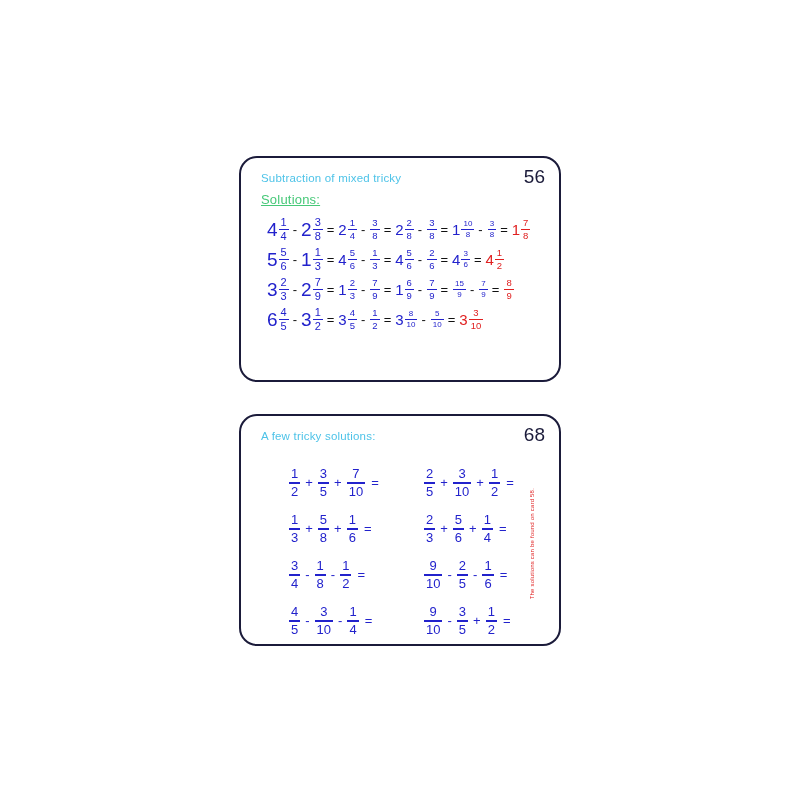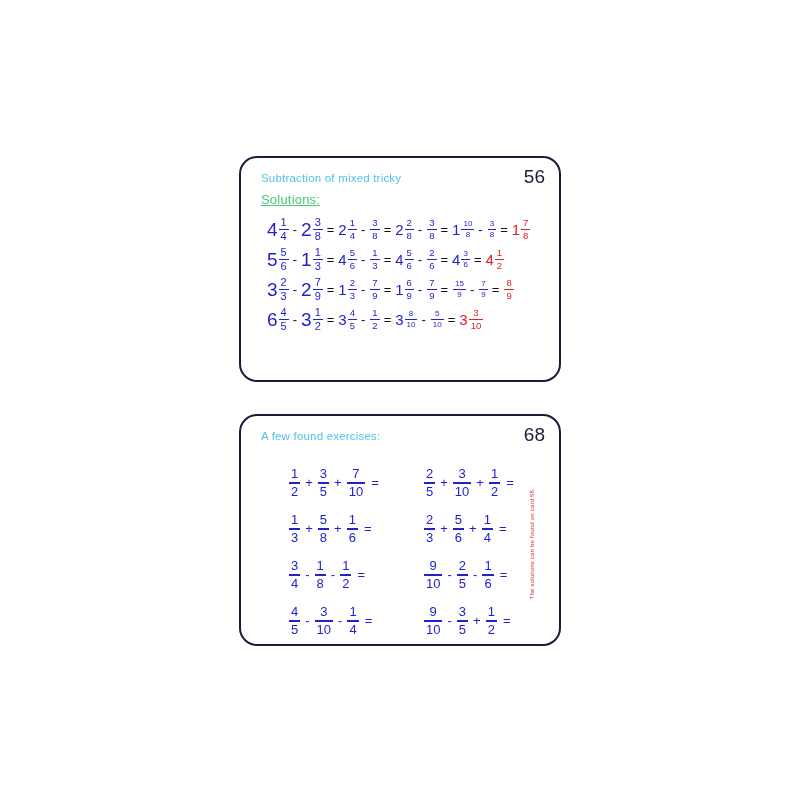--- a/index.html
+++ b/index.html
@@ -471,21 +471,21 @@
               <span class="bar"></span>
               <span class="den">10</span>
             </span>
           </span>
         </div>
       </div>
   </div>
 
   <div class="card" id="card-57">
     <div class="card-number">68</div>
-    <div class="card-title">A few found exercises:</div>
+    <div class="card-title">A few tricky solutions:</div>
     <div class="grid57" id="grid57">
         <div class="expr">
           <span class="bigfrac">
             <span class="num">1</span>
             <span class="bar"></span>
             <span class="den">2</span>
           </span>
           <span class="op57">+</span>
           <span class="bigfrac">
             <span class="num">3</span>

